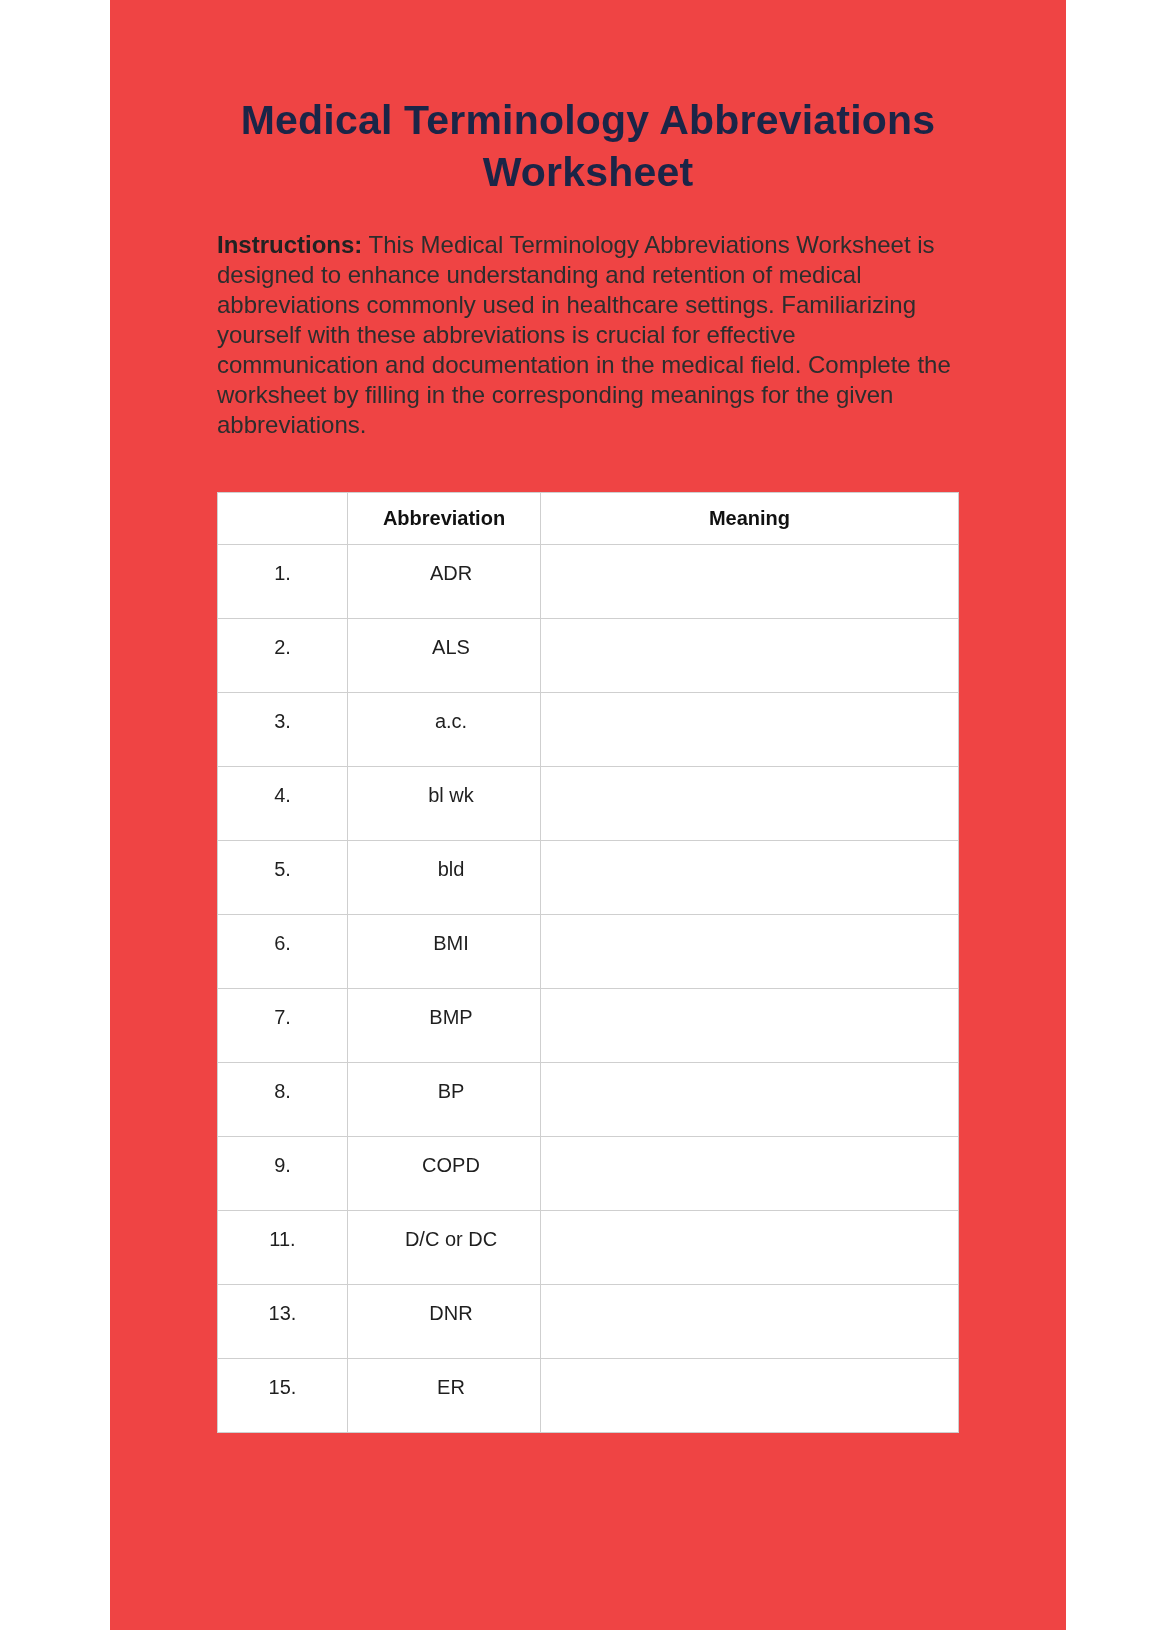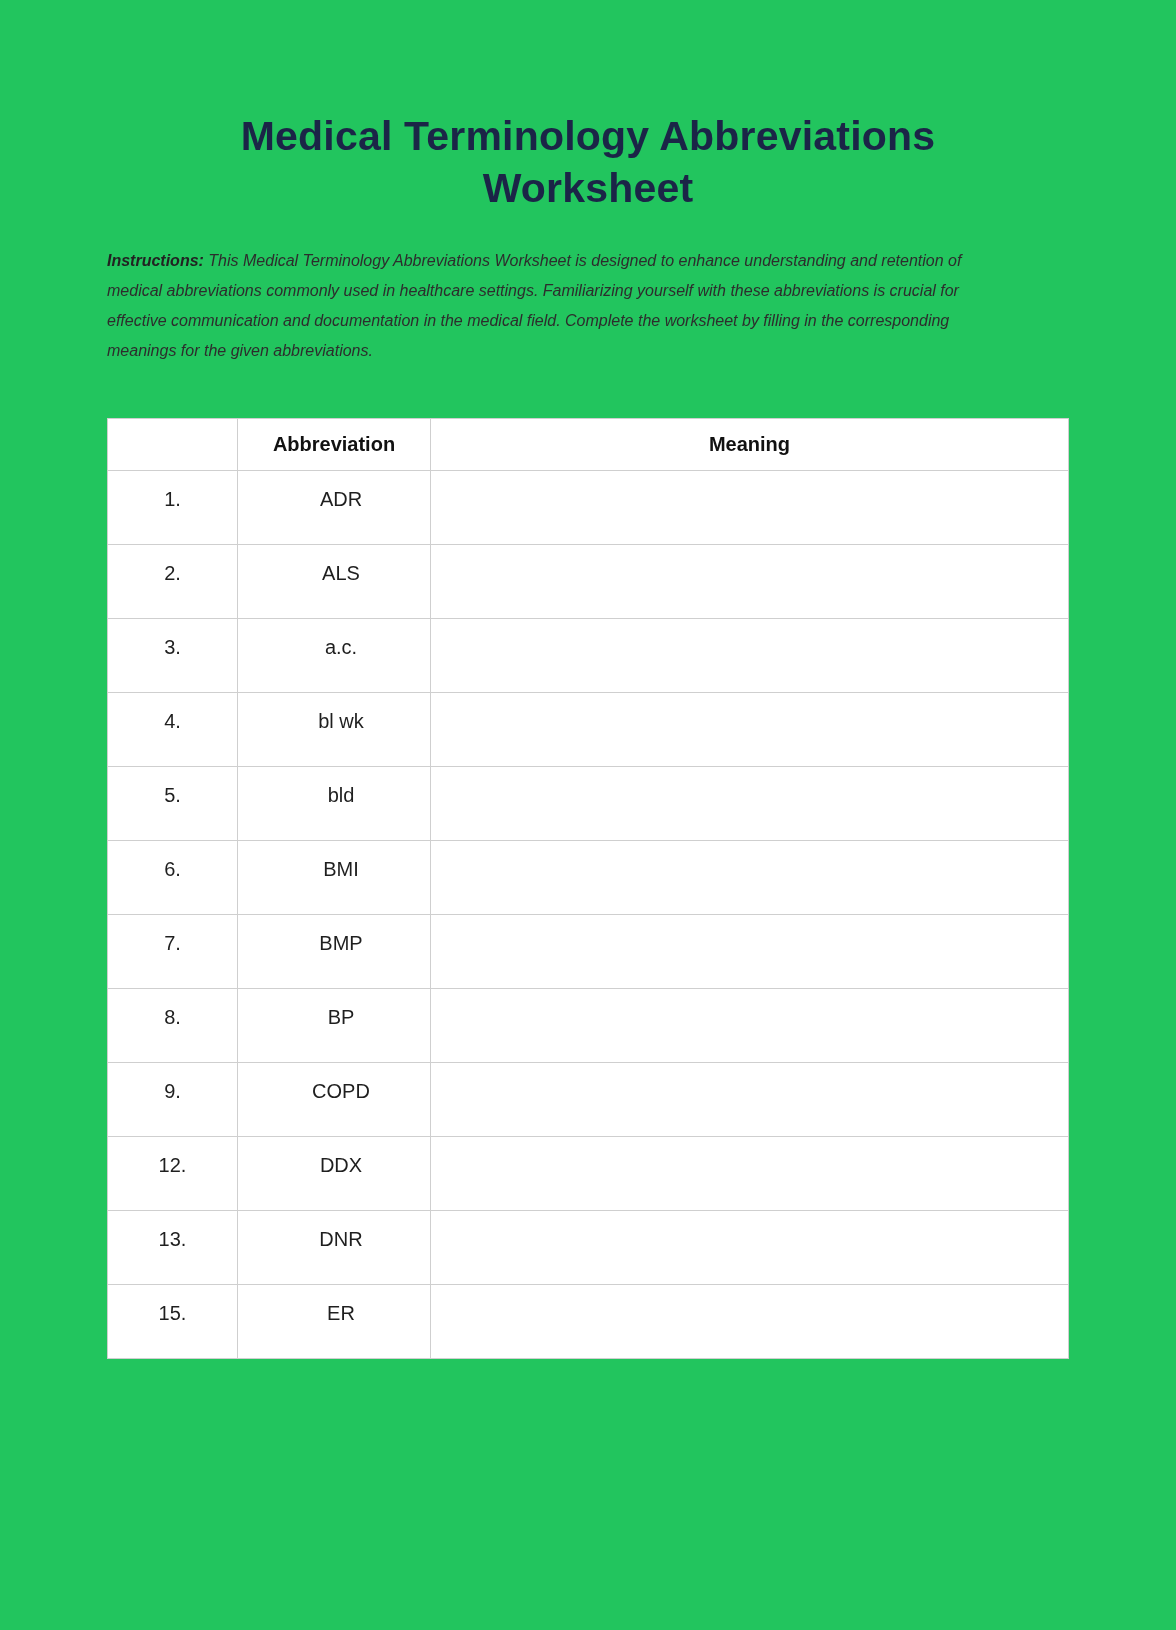--- a/index.html
+++ b/index.html
@@ -1,45 +1,44 @@
 <!DOCTYPE html>
 <html><head>
 <meta charset="utf-8">
 <style>
   html, body { margin: 0; padding: 0; background: #ffffff; }
   .page {
     position: relative;
-    width: 1176px;
+    width: 956px;
     height: 1630px;
     margin: 0 auto;
-    background: #22c55e;
+    background: #ef4444;
     box-sizing: border-box;
-    padding: 16px 107px;
+    padding: 0 107px;
     font-family: "Liberation Sans", sans-serif;
     color: #2d2d2d;
     overflow: hidden;
   }
   h1.title {
     margin: 0 auto;
     padding-top: 94px;
     max-width: 840px;
     text-align: center;
     font-size: 41px;
     line-height: 52px;
     font-weight: bold;
     color: #1b2547;
     letter-spacing: 0.2px;
   }
   p.instructions {
     margin: 32px 0 0 0;
-    font-size: 16px;
+    font-size: 24px;
     line-height: 30px;
     color: #2d2d2d;
     max-width: 892px;
-    font-style: italic;
   }
   p.instructions strong { color: #222222; }
   table.worksheet {
     margin-top: 52px;
     width: 100%;
     border-collapse: collapse;
     table-layout: fixed;
   }
   table.worksheet th, table.worksheet td {
     border: 1px solid #cfcfcf;
@@ -125,22 +124,22 @@
           <td class="number">8.</td>
           <td class="abbr">BP</td>
           <td class="meaning"></td>
         </tr>
         <tr>
           <td class="number">9.</td>
           <td class="abbr">COPD</td>
           <td class="meaning"></td>
         </tr>
         <tr>
-          <td class="number">12.</td>
-          <td class="abbr">DDX</td>
+          <td class="number">11.</td>
+          <td class="abbr">D/C or DC</td>
           <td class="meaning"></td>
         </tr>
         <tr>
           <td class="number">13.</td>
           <td class="abbr">DNR</td>
           <td class="meaning"></td>
         </tr>
         <tr>
           <td class="number">15.</td>
           <td class="abbr">ER</td>

